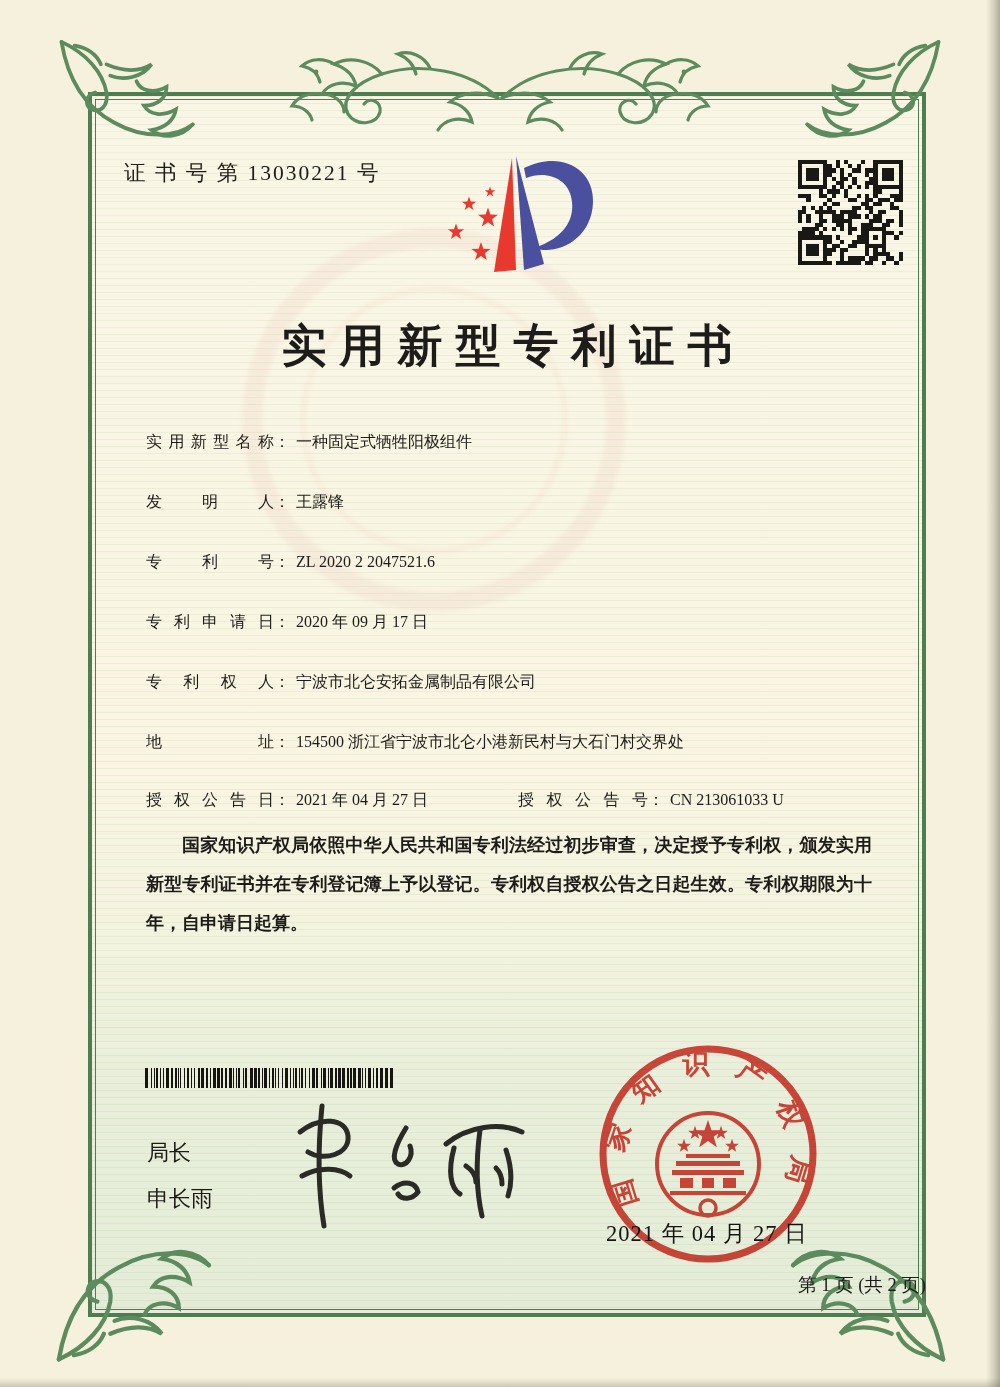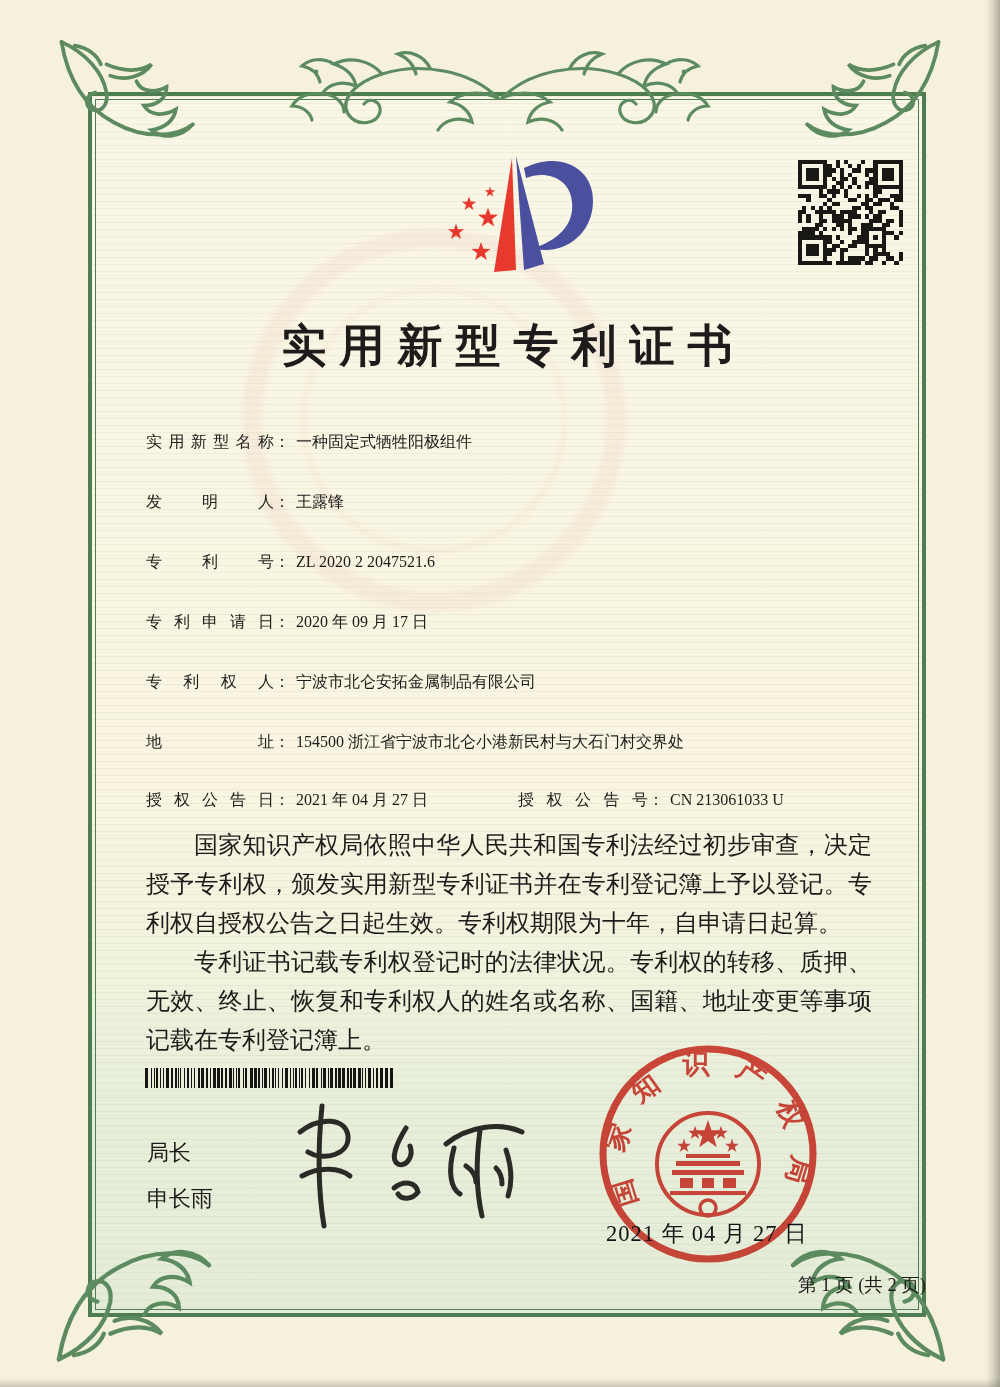--- a/index.html
+++ b/index.html
@@ -38,21 +38,21 @@
   #qr{left:798px;top:160px;display:grid;grid-template-columns:repeat(25,4.2px);grid-auto-rows:4.2px;}
   #qr .b{background:#1917142;background:#1a1814;}
   #title{left:88px;top:316px;width:838px;text-align:center;font-size:45px;font-weight:bold;
     letter-spacing:13px;text-indent:13px;}
   .field-row{left:146px;width:740px;display:flex;align-items:baseline;font-size:16px;}
   .lbl{display:inline-block;width:128px;text-align:justify;text-align-last:justify;flex:none;}
   .colon{flex:none;}
   .val{margin-left:6px;white-space:nowrap;}
   .grp{display:flex;align-items:baseline;}
   #grant-row .grp1{width:372px;flex:none;}
-  #paras{left:146px;top:826px;width:726px;font-size:24px;line-height:39px;text-align:justify;}
+  #paras{left:146px;top:826px;width:726px;font-size:18px;line-height:39px;text-align:justify;font-weight:bold;}
   #paras p{margin:0;text-indent:2em;}
   #barcode{left:145px;top:1068px;width:254px;height:20px;display:flex;align-items:stretch;}
   #barcode i{display:block;height:100%;}
   #director-title{left:147px;top:1138px;font-size:22px;}
   #director-name{left:147px;top:1184px;font-size:22px;}
   #signature{left:284px;top:1084px;width:256px;height:168px;}
   #seal{left:594px;top:1040px;width:228px;height:228px;mix-blend-mode:multiply;opacity:.92;}
   #seal-date{left:606px;top:1218px;font-size:22.5px;letter-spacing:1px;color:#141414;z-index:5;}
   #page-no{left:88px;top:1272px;width:838px;text-align:right;font-size:18.5px;}
   #back-note{left:88px;top:1338px;width:838px;text-align:center;font-size:20px;letter-spacing:3px;}
@@ -103,20 +103,21 @@
       <use href="#flo"></use>
     </svg>
   <svg class="orn abs" style="left:780px;top:1218px;width:172px;height:150px" viewBox="0 0 160 140">
       <use href="#flo" transform="translate(160,0) scale(-1,1)"></use>
     </svg>
 
   <div id="watermark" class="abs">
     <div id="watermark-inner"></div>
   </div>
 
+  <div id="cert-no" class="abs">证 书 号 第 13030221 号</div>
 
   <svg id="logo" class="abs" viewBox="0 0 172 140">
     <g fill="var(--logo-red)">
       <use href="#st" transform="translate(62,46) scale(.55)"></use>
       <use href="#st" transform="translate(41,58) scale(.75)"></use>
       <use href="#st" transform="translate(60,72) scale(1.05)"></use>
       <use href="#st" transform="translate(28,86) scale(.85)"></use>
       <use href="#st" transform="translate(53,106) scale(1.0)"></use>
     </g>
     <path d="M84,12 L66,126 L88,124 Z" fill="var(--logo-red)"></path>
@@ -792,21 +793,20 @@
     </span>
     <span class="grp">
       <span class="lbl" style="width:130px">授权公告号</span>
         <span class="colon">：</span>
       <span class="val">CN 213061033 U</span>
     </span>
   </div>
 
   <div id="paras" class="abs">
     <p>国家知识产权局依照中华人民共和国专利法经过初步审查，决定授予专利权，颁发实用新型专利证书并在专利登记簿上予以登记。专利权自授权公告之日起生效。专利权期限为十年，自申请日起算。</p>
-    <p>专利证书记载专利权登记时的法律状况。专利权的转移、质押、无效、终止、恢复和专利权人的姓名或名称、国籍、地址变更等事项记载在专利登记簿上。</p>
   </div>
 
   <div id="barcode" class="abs">
       <i style="width: 3px; background: rgb(23, 21, 18); margin-right: 3px;"></i>
       <i style="width: 1px; background: rgb(23, 21, 18); margin-right: 2px;"></i>
       <i style="width: 1px; background: rgb(23, 21, 18); margin-right: 1px;"></i>
       <i style="width: 2px; background: rgb(23, 21, 18); margin-right: 2px;"></i>
       <i style="width: 1px; background: rgb(23, 21, 18); margin-right: 2px;"></i>
       <i style="width: 1px; background: rgb(23, 21, 18); margin-right: 2px;"></i>
       <i style="width: 3px; background: rgb(23, 21, 18); margin-right: 2px;"></i>

